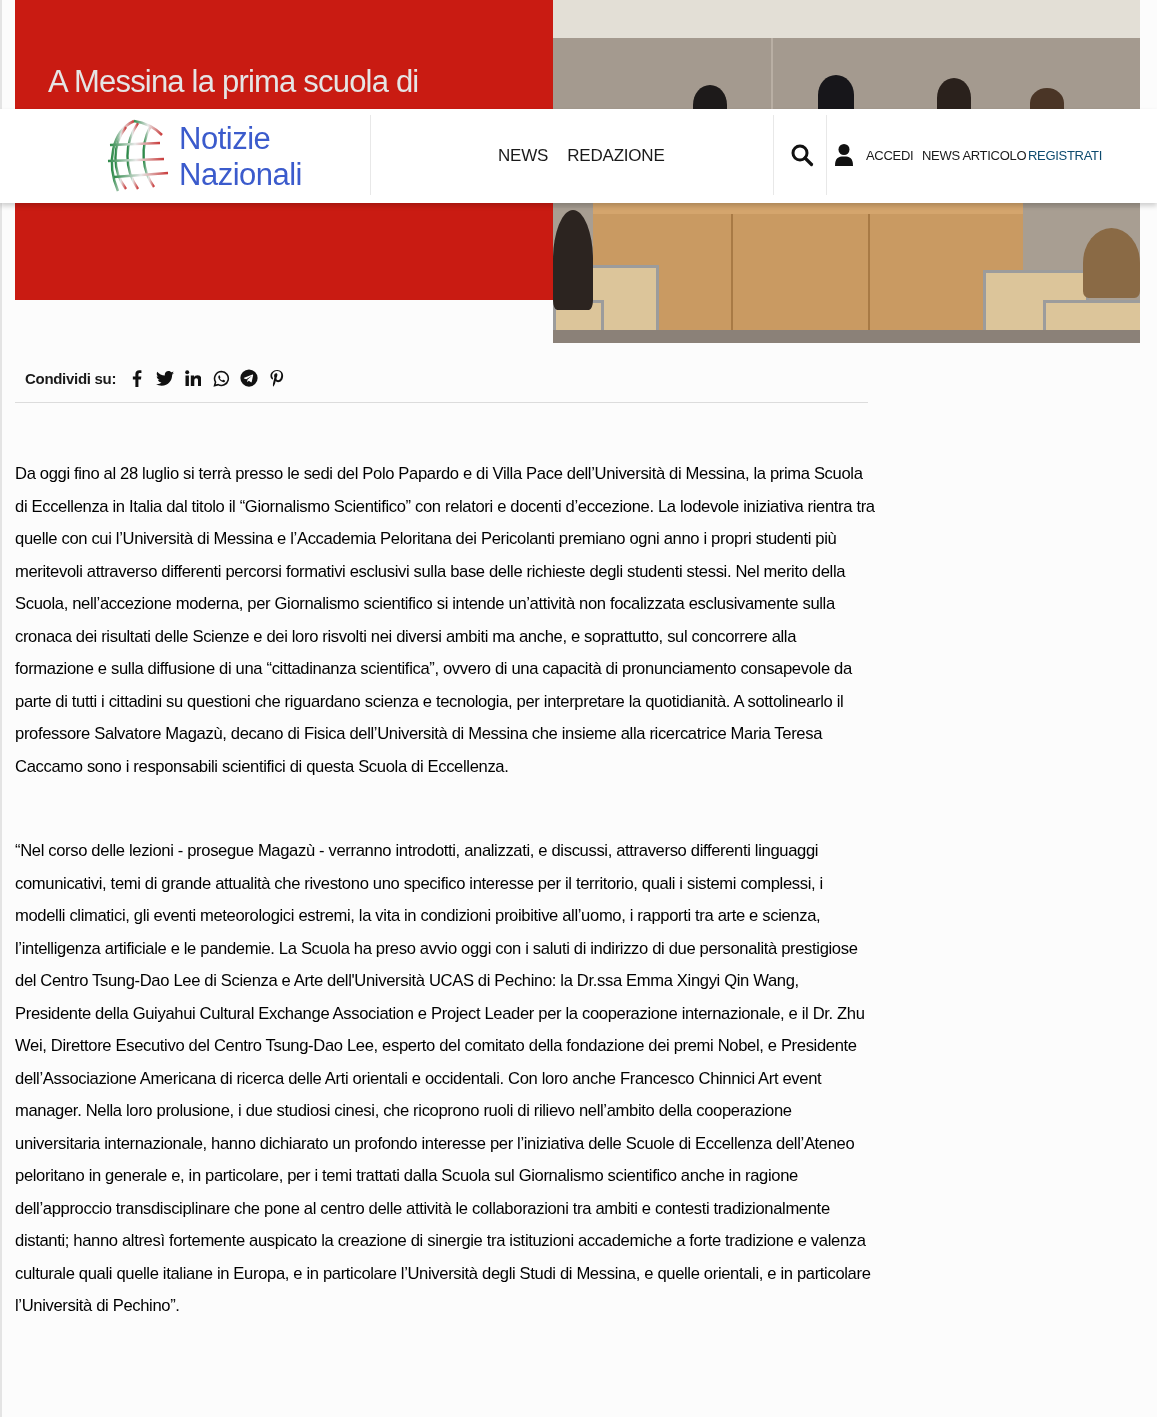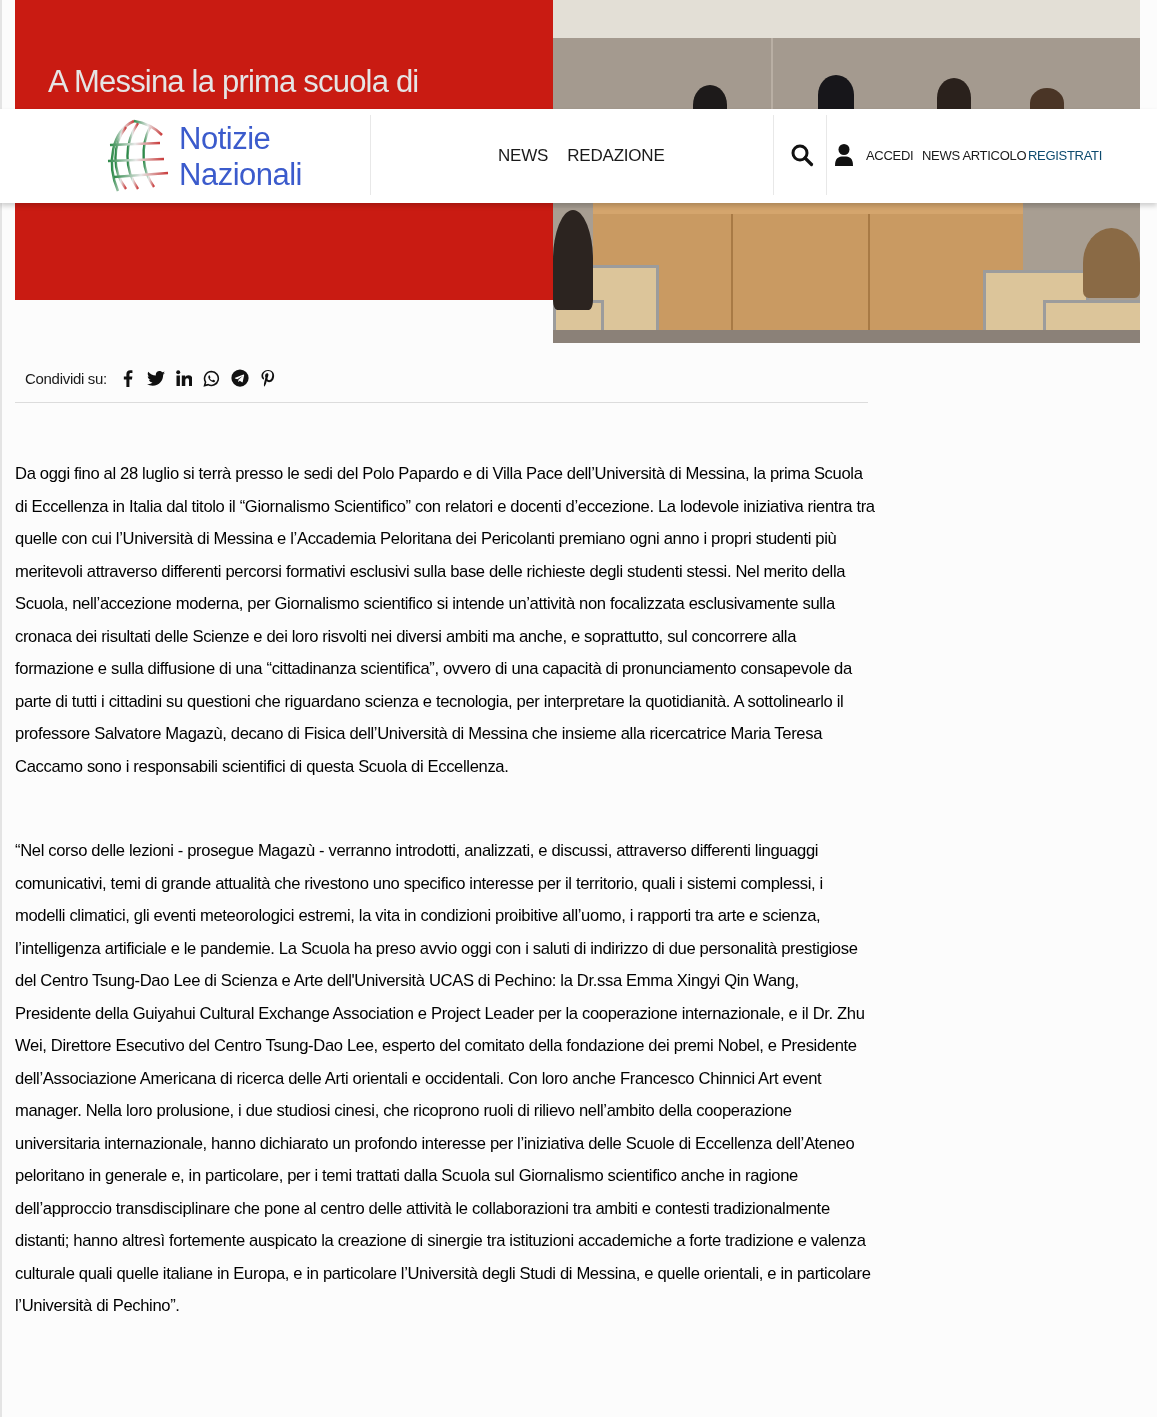--- a/index.html
+++ b/index.html
@@ -43,21 +43,21 @@
     .sep { position: absolute; top: 6px; width: 1px; height: 80px; background: #e8e8e8; }
     .nav { position: absolute; left: 498px; top: 37px; display: flex; gap: 19px; }
     .nav-item { font-size: 17px; color: #1a1a1a; cursor: pointer; letter-spacing: -0.2px; text-align: right; }
     .search-btn { position: absolute; left: 790px; top: 34px; width: 24px; height: 24px; cursor: pointer; }
     .user-icon { position: absolute; left: 834px; top: 34px; width: 20px; height: 24px; }
     .hdr-link { position: absolute; top: 39px; font-size: 13px; letter-spacing: -0.3px; cursor: pointer; color: #1a1a1a; }
     .hdr-link.red { color: #0c4a6e; }
 
     
     .share { position: absolute; left: 25px; top: 369px; display: flex; align-items: center; }
-    .share-label { font-size: 15px; margin-right: 12px; letter-spacing: -0.3px; }
+    .share-label { font-size: 15px; margin-right: 12px; letter-spacing: -0.3px; font-weight: bold; }
     .share-icon { width: 18px; height: 18px; margin-right: 10px; display: inline-flex; align-items: center; justify-content: center; cursor: pointer; }
     .share-divider { position: absolute; left: 15px; top: 402px; width: 853px; height: 1px; background: #dcdcdc; }
 
     
     .article { position: absolute; left: 15px; top: 458px; width: 860px; }
     .article p {
       margin: 0 0 52px 0; font-size: 16.6px; line-height: 32.5px; letter-spacing: -0.35px; color: #000000;
     }
   </style>
 </head>

